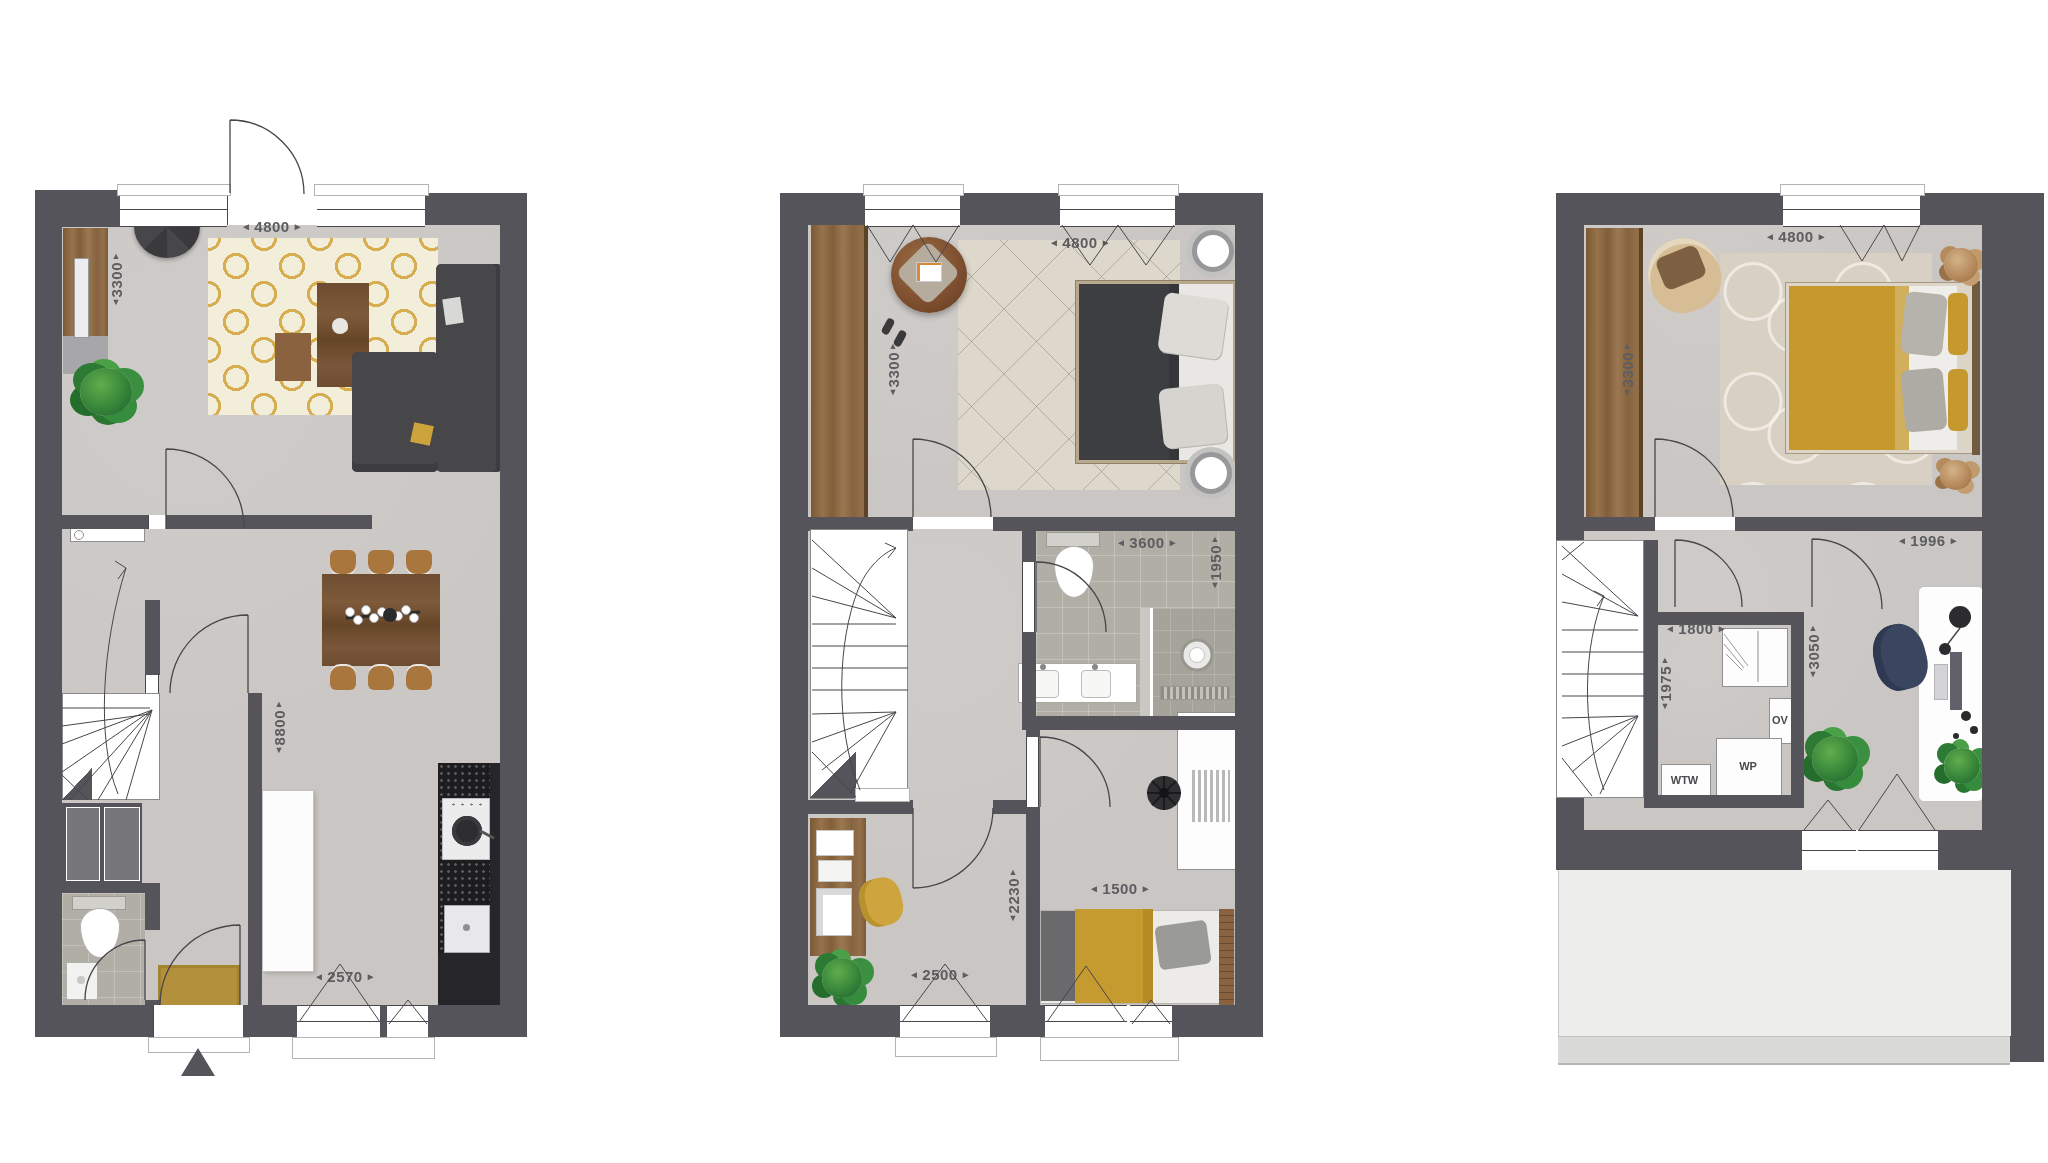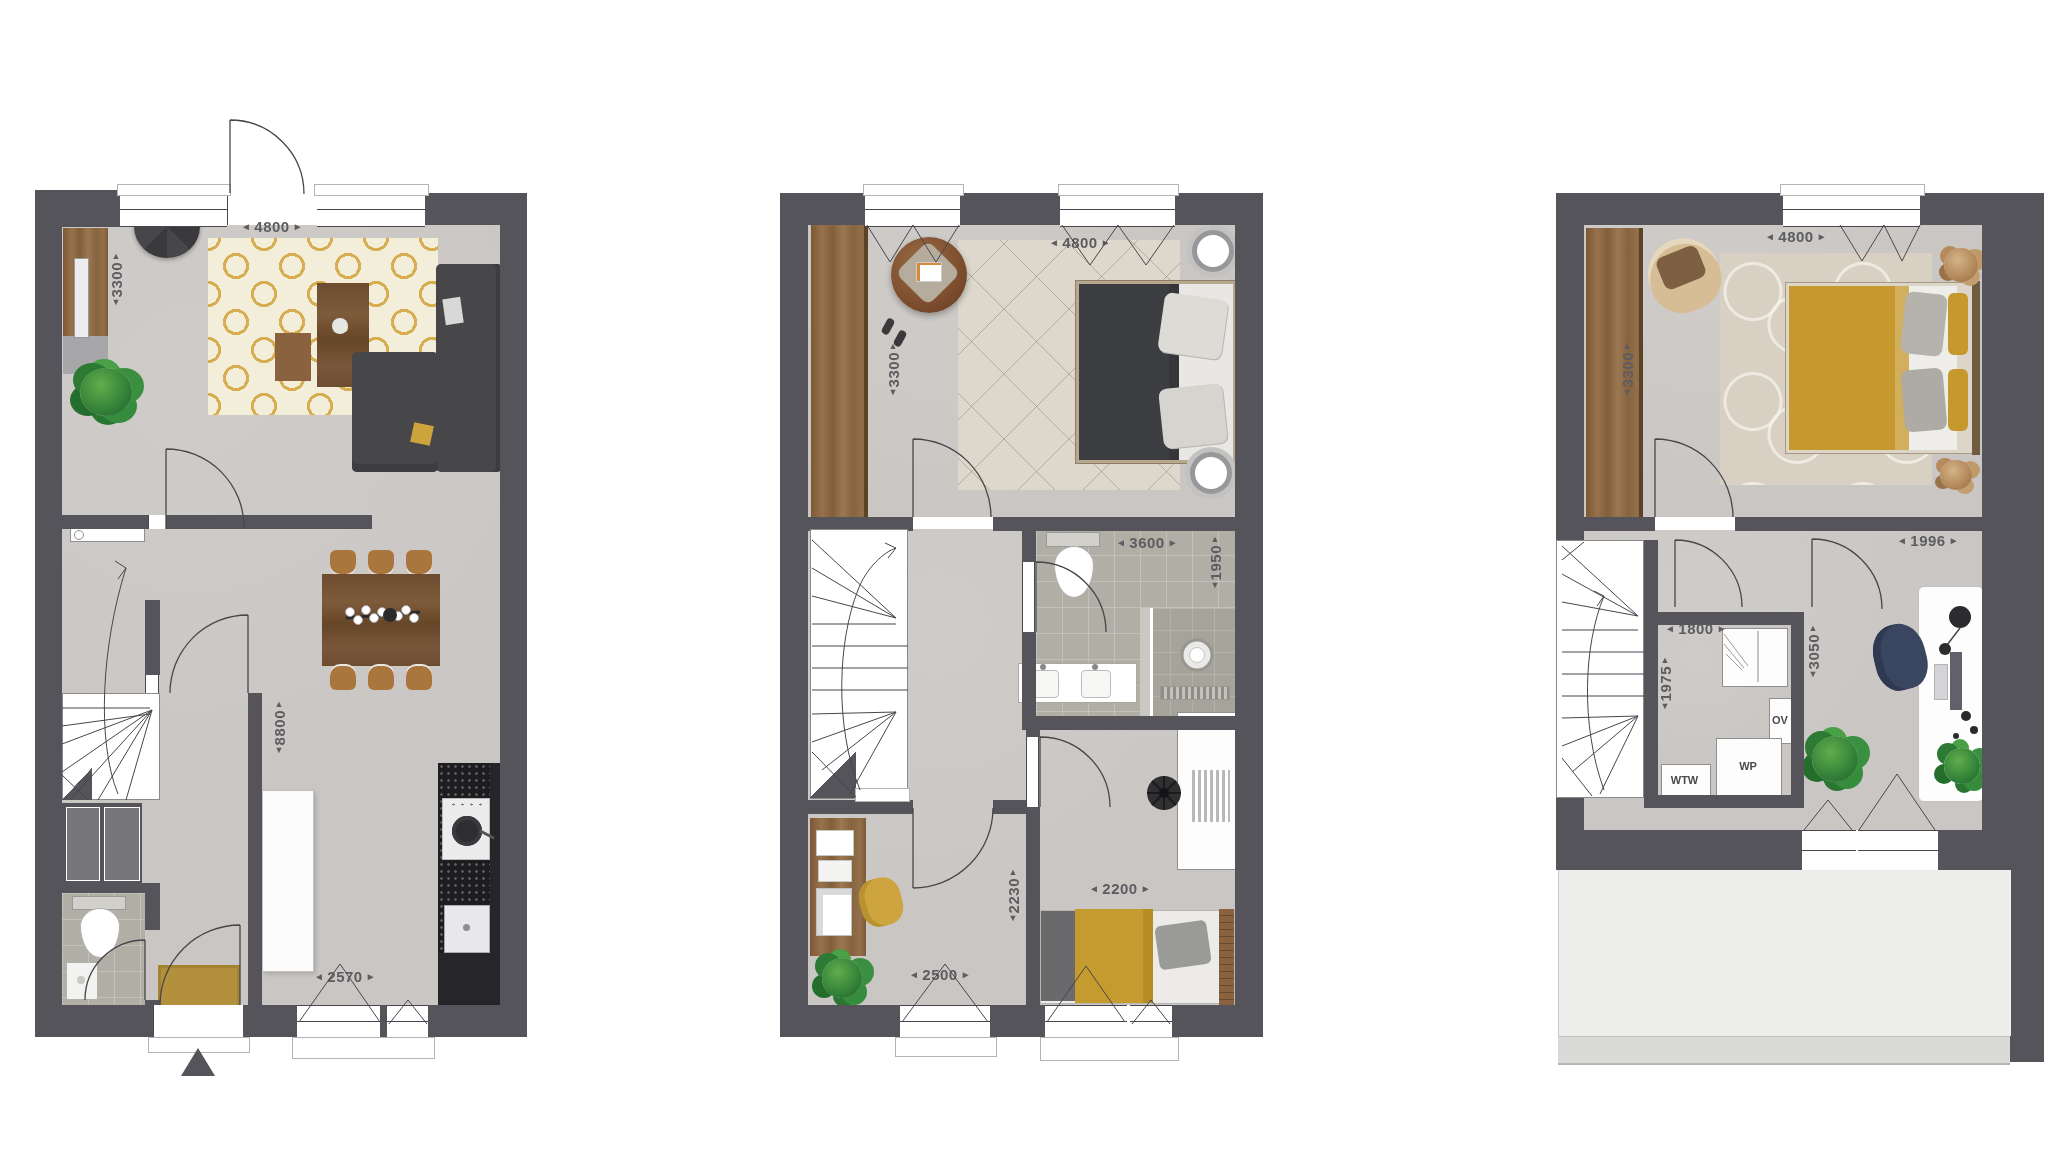--- a/index.html
+++ b/index.html
@@ -277,21 +277,21 @@
         <span class="num">1950</span>
         <span class="arr">▼</span>
     </div>
     <div class="vdim" style="left:1000px;top:868px;width:26px">
       <span class="arr">▲</span>
         <span class="num">2230</span>
         <span class="arr">▼</span>
     </div>
     <div class="hdim" style="left:1078px;top:880px;width:84px">
       <span class="arr">◄</span>
-        <span class="num">2200</span>
+        <span class="num">1500</span>
         <span class="arr">►</span>
     </div>
     <div class="hdim" style="left:898px;top:966px;width:84px">
       <span class="arr">◄</span>
         <span class="num">2500</span>
         <span class="arr">►</span>
     </div>
   </div>
 
   <div class="abs" style="inset:0">

